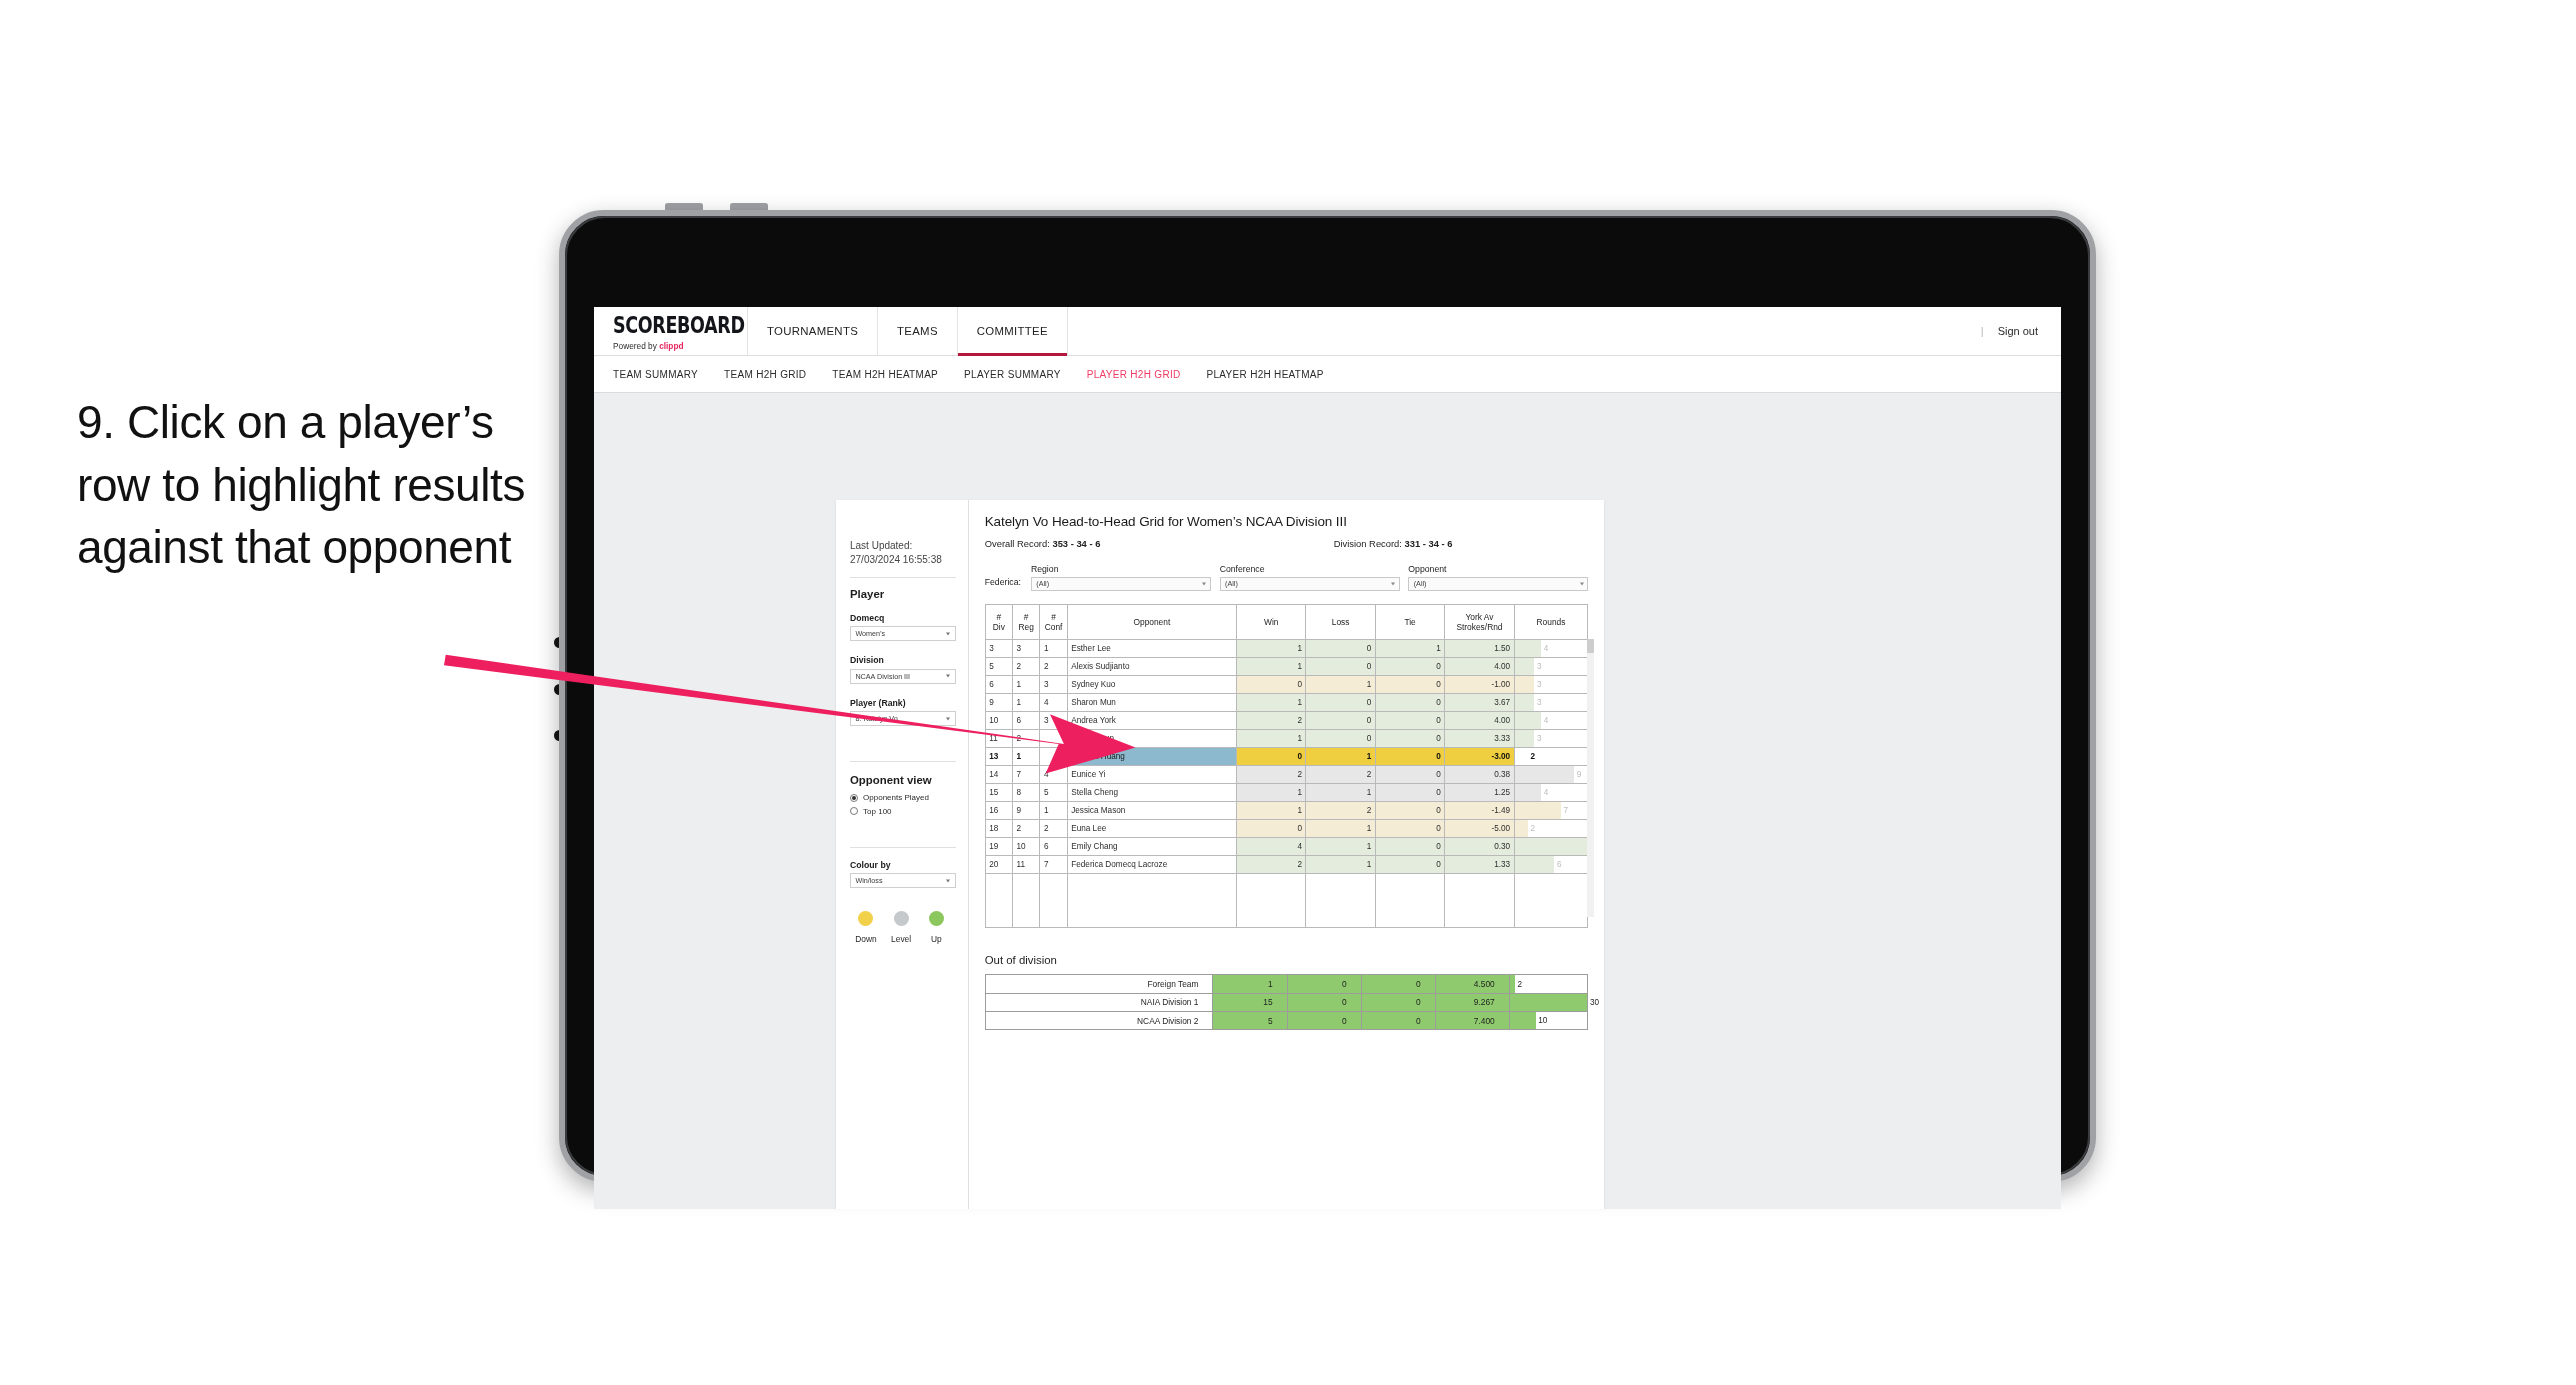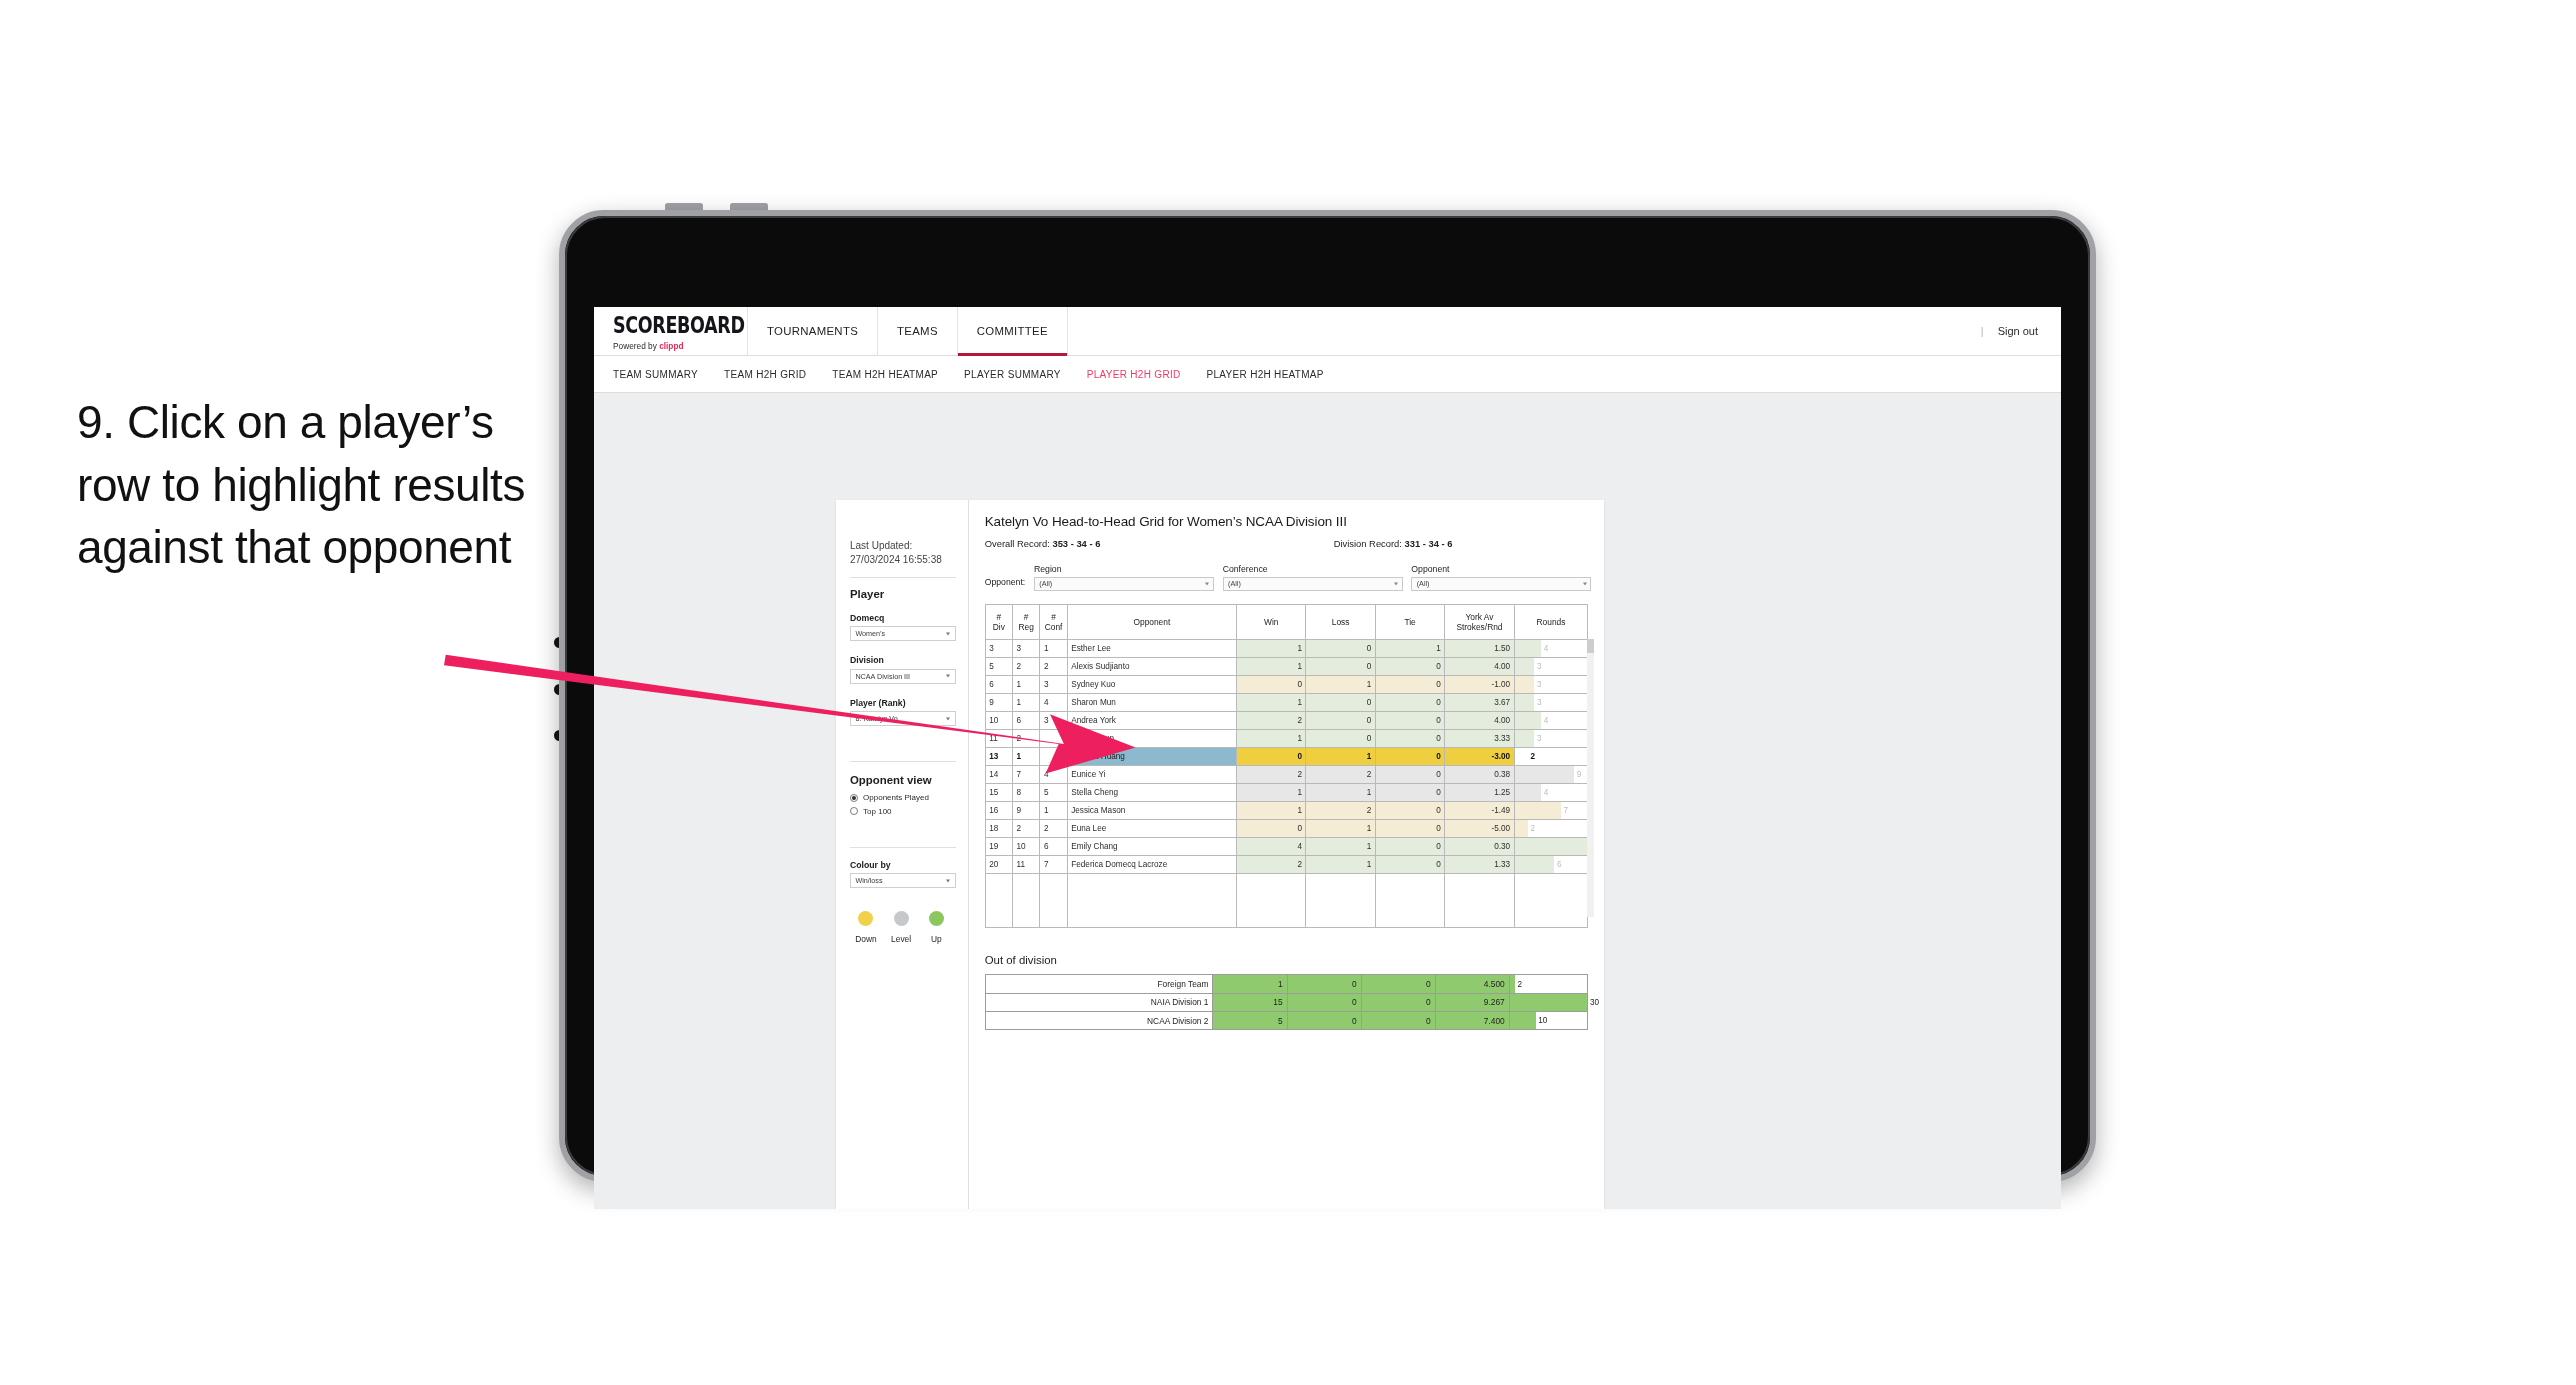--- a/index.html
+++ b/index.html
@@ -210,21 +210,21 @@
 
   #vscroll {
     position: absolute; right: -5.2px; top: 35px; width: 6.1px; height: 278px;
     background: #f1f1f1;
   }
   #vthumb { position: absolute; left: 0; top: 0; width: 6.1px; height: 14px; background: #cdcdcd; }
 
   
   #ood-title { font-size: 11.4px; color: #1d1d1d; margin-top: 26px; }
   table.ood { border-collapse: collapse; table-layout: fixed; width: 100%; margin-top: 7.9px; }
-  table.ood td { border: 0.9px solid #9c9c9c; height: 18.3px; font-size: 8.4px; padding: 0 4px; color: #1f1f1f; }
+  table.ood td { border: 0.9px solid #9c9c9c; height: 18.3px; font-size: 8.4px; padding: 0 14px; color: #1f1f1f; }
   td.ood-name { text-align: right; width: 203px; background: #fff; }
   td.ood-v { text-align: right; width: 66px; background: #8fcb6e; }
   td.ood-r { position: relative; padding: 0; width: 70px; background: #fff; }
 </style>
 </head>
 <body>
 
 <div id="caption">9. Click on a player’s row to highlight results against that opponent</div>
 
 <div class="side-btn" id="btn-top-1"></div>
@@ -334,21 +334,21 @@
           <div id="records">
             <div id="rec-overall">
               <span>Overall Record: </span><span class="rec-val">353 - 34 - 6</span>
             </div>
             <div>
               <span>Division Record: </span><span class="rec-val">331 -  34 - 6</span>
             </div>
           </div>
 
           <div id="filters">
-            <div id="filters-label">Opponent:</div>
+            <div id="filters-label">Federica:</div>
             <div class="filter">
               <div class="filter-label">Region</div>
               <div class="filter-box fw-a">
                 <span>(All)</span>
                 <span class="caret"></span>
               </div>
             </div>
             <div class="filter">
               <div class="filter-label">Conference</div>
               <div class="filter-box fw-b">

